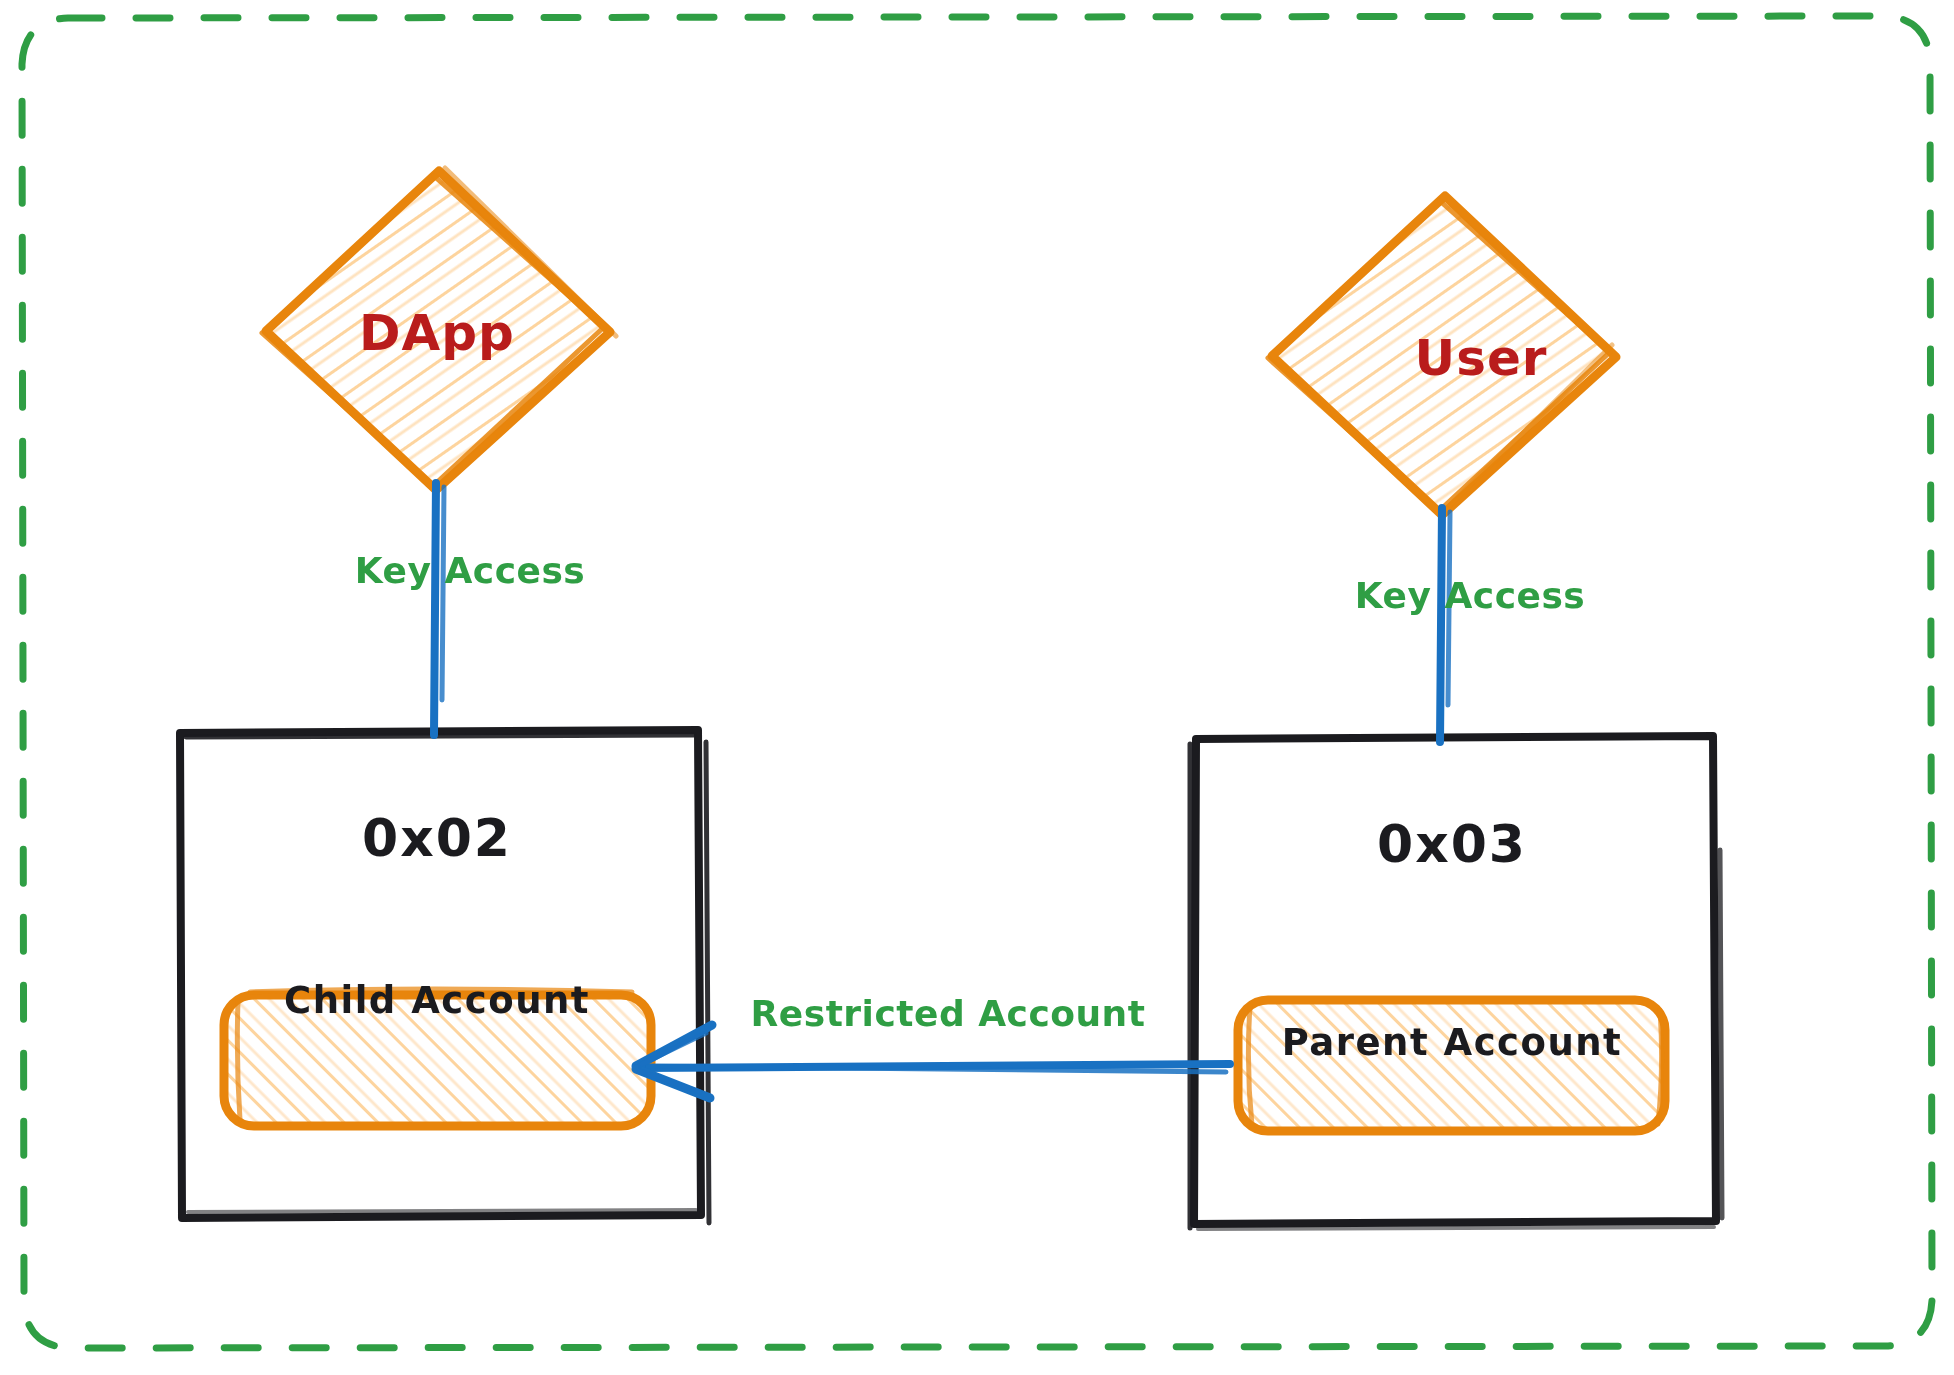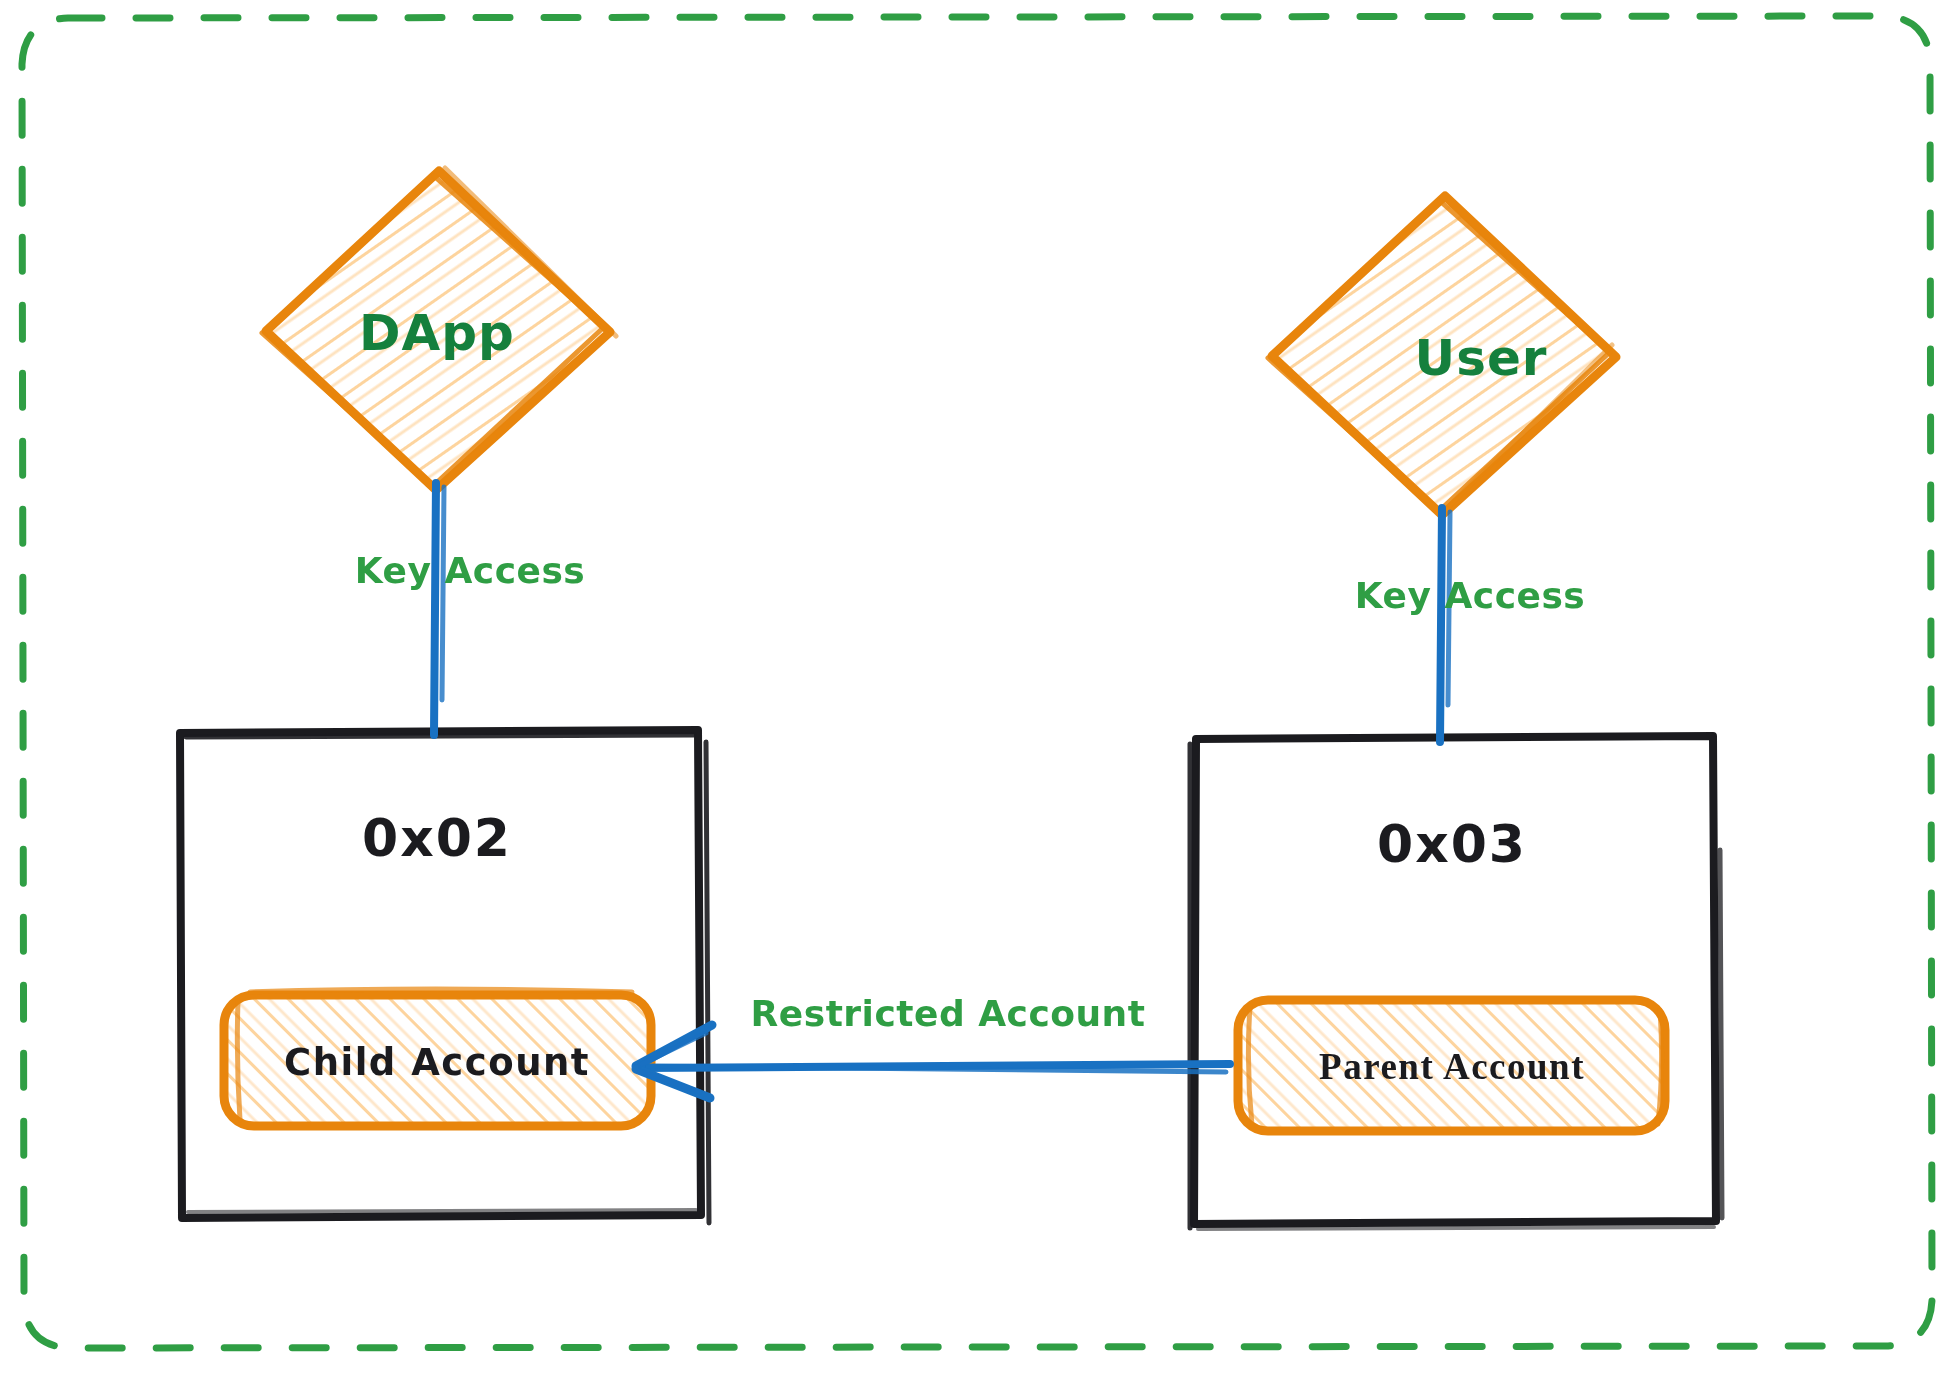--- a/index.html
+++ b/index.html
@@ -28,21 +28,21 @@
     height: 1375px;
   }
   .lbl {
     position: absolute;
     white-space: nowrap;
     font-family: "DejaVu Sans", sans-serif;
     transform: translate(-50%, -50%);
     pointer-events: none;
   }
   .lbl-node {
-    color: #15803d;
+    color: #b91c1c;
     font-size: 50px;
     font-weight: 600;
     letter-spacing: 1px;
   }
   .lbl-edge {
     color: #2f9e44;
     font-size: 36px;
     font-weight: 600;
     letter-spacing: 0.5px;
   }
@@ -175,23 +175,23 @@
   </svg>
 
   <div class="lbl lbl-node" style="left:437px; top:333px;">DApp</div>
 
   <div class="lbl lbl-node" style="left:1443px; top:358px;margin-left:38px;">User</div>
 
   <div class="lbl lbl-box" style="left:437px; top:818px;">0x02</div>
 
   <div class="lbl lbl-box" style="left:1452px; top:824px;">0x03</div>
 
-  <div class="lbl lbl-inner" style="left:437px; top:1062px;">Child Account</div>
+  <div class="lbl lbl-inner" style="left:437px; top:1000px;">Child Account</div>
 
-  <div class="lbl lbl-inner" style="left:1452px; top:1066px;font-family:Liberation Serif, serif;">Parent Account</div>
+  <div class="lbl lbl-inner" style="left:1452px; top:1042px;">Parent Account</div>
 
   <div class="lbl lbl-edge" style="left:470px; top:570px;">Key Access</div>
 
   <div class="lbl lbl-edge" style="left:1470px; top:595px;">Key Access</div>
 
   <div class="lbl lbl-edge" style="left:948px; top:1013px;">Restricted Account</div>
 
 </div>
 
 </body></html>

